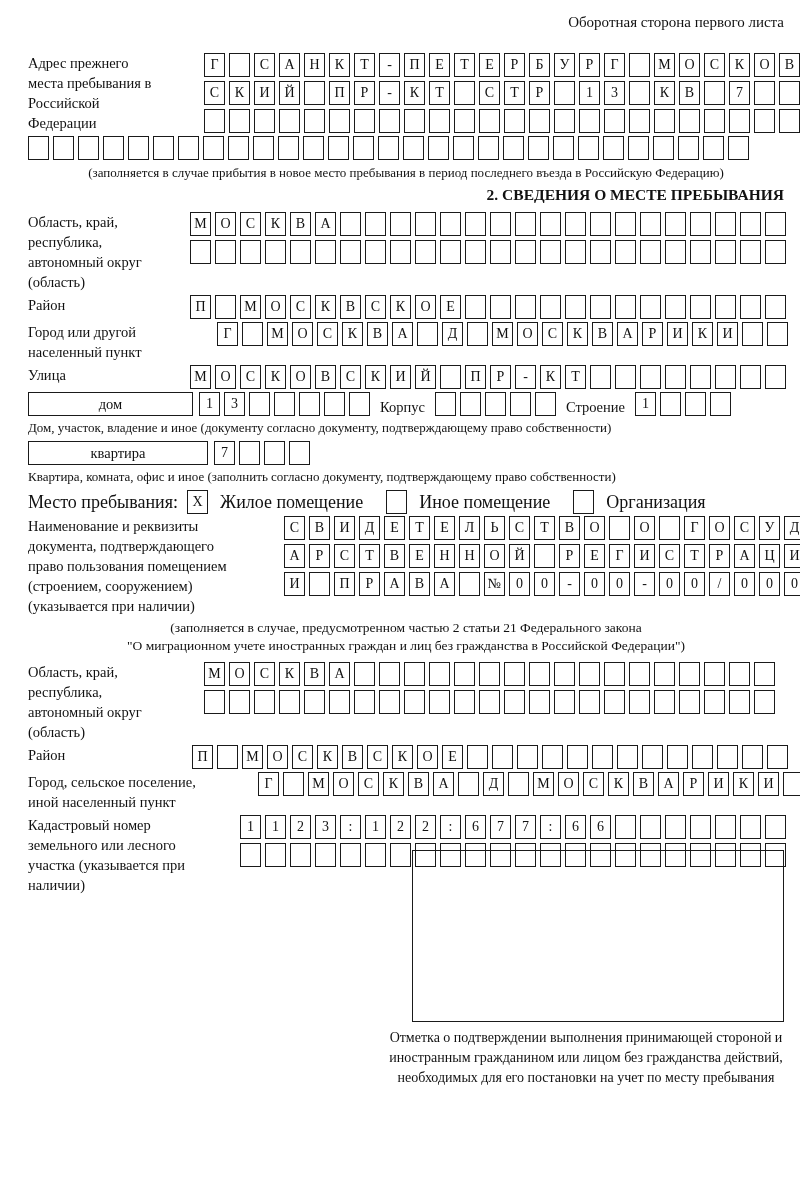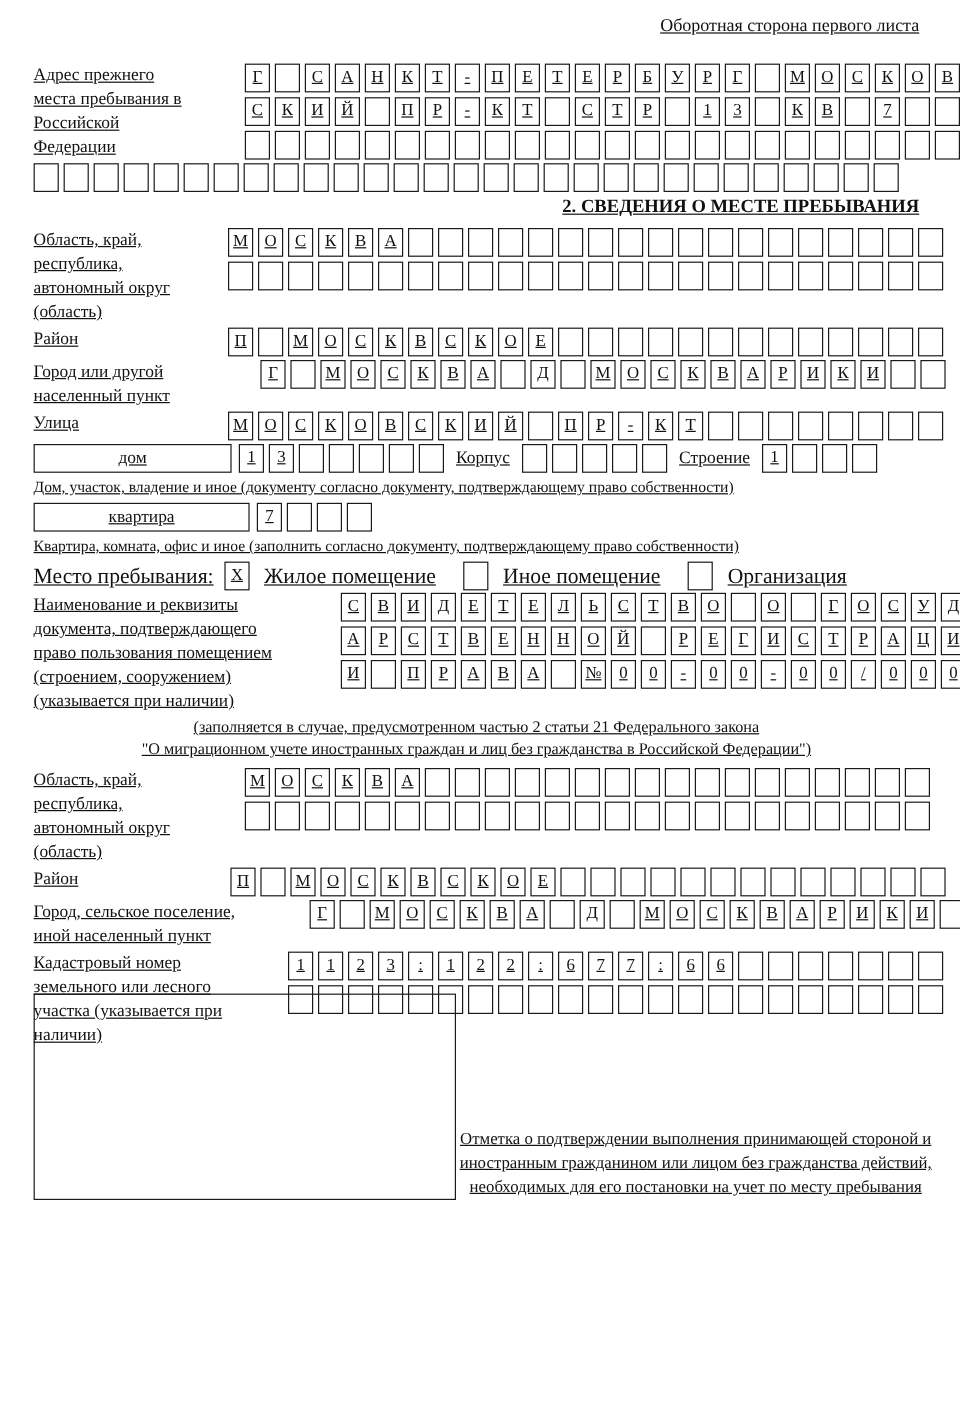--- a/index.html
+++ b/index.html
@@ -1,55 +1,55 @@
 <!DOCTYPE html>
 <html><head>
 <meta charset="utf-8">
 <style>
   html,body{margin:0;padding:0;background:#fff;}
   body{width:800px;height:1180px;overflow:hidden;
        font-family:"Liberation Serif","DejaVu Serif",serif;color:#111;}
-  .page{box-sizing:border-box;width:800px;height:1180px;padding:14px 34px 0 28px;text-decoration:underline;}
+  .page{box-sizing:border-box;width:800px;height:1180px;padding:14px 16px 0 28px;}
 
   .header-note{text-align:right;font-size:15px;margin-bottom:22px;}
 
   .field{display:flex;align-items:flex-start;margin-bottom:3px;gap:34px;}
   .flabel{flex:0 0 auto;font-size:14.5px;line-height:20px;padding-right:6px;box-sizing:border-box;}
   .w140{width:142px;} .w128{width:128px;} .w155{width:155px;} .w142{width:142px;}
   .w130{width:130px;} .w195{width:196px;} .w178{width:178px;} .w222{width:222px;}
 
   .rows{display:flex;flex-direction:column;gap:4px;}
   .cellrow{display:flex;gap:4px;}
   .cell{box-sizing:border-box;flex:0 0 auto;width:21px;height:24px;
         border:1.6px solid #1a1a1a;display:flex;align-items:center;justify-content:center;
         font-size:14px;line-height:14px;}
   .fullrow{margin:1px 0 4px 0;}
 
   .note{font-size:13px;line-height:17px;margin-bottom:5px;}
   .note.center{text-align:center;}
   .sec-title{text-align:right;font-weight:bold;font-size:15.5px;margin:2px 0 8px 0;}
 
-  .inlinerow{display:flex;align-items:center;gap:6px;margin-bottom:3px;}
+  .inlinerow{display:flex;align-items:flex-end;gap:6px;margin-bottom:3px;}
   .widebox{box-sizing:border-box;height:24px;border:1.6px solid #1a1a1a;
            display:flex;align-items:center;justify-content:center;font-size:14.5px;}
   .wb-dom{width:165px;} .wb-kv{width:180px;}
   .inline-label{font-size:14.5px;padding:0 4px;}
 
   .pt-row{display:flex;align-items:center;gap:9px;margin-bottom:2px;}
   .pt-label{font-size:18px;}
   .checkbox{box-sizing:border-box;width:21px;height:24px;border:1.6px solid #1a1a1a;
             display:flex;align-items:center;justify-content:center;font-size:14px;}
   .pt-note{font-size:13px;margin:0 0 8px 158px;}
   .opt{display:flex;align-items:center;gap:12px;margin-right:14px;}
 
   .fact-title{text-align:center;font-weight:bold;font-size:15.5px;margin:8px 0 5px 0;}
   .fact-note{text-align:center;font-size:13.5px;line-height:18px;}
   .fact-note.last{margin-bottom:7px;}
 
-  .stamp-wrap{margin-top:-48px;display:flex;flex-direction:row;align-items:flex-end;}
+  .stamp-wrap{margin-top:-48px;display:flex;flex-direction:column;align-items:flex-end;}
   .stamp-box{box-sizing:border-box;width:372px;height:172px;border:1.6px solid #1a1a1a;}
   .stamp-caption{width:424px;margin-top:6px;margin-right:-14px;
                  text-align:center;font-size:14px;line-height:20px;}
 </style>
 </head>
 <body>
 
 <div class="page">
 
   <div class="header-note">Оборотная сторона первого листа</div>
@@ -161,20 +161,21 @@
       <span class="cell"></span>
       <span class="cell"></span>
       <span class="cell"></span>
       <span class="cell"></span>
       <span class="cell"></span>
       <span class="cell"></span>
       <span class="cell"></span>
       <span class="cell"></span>
       <span class="cell"></span>
     </div>
+  <div class="note center">(заполняется в случае прибытия в новое место пребывания в период последнего въезда в Российскую Федерацию)</div>
 
   <div class="sec-title">2. СВЕДЕНИЯ О МЕСТЕ ПРЕБЫВАНИЯ</div>
 
   <div class="field">
     <div class="flabel w128">Область, край, республика, автономный округ (область)</div>
     <div class="rows">
       <div class="cellrow">
           <span class="cell">М</span>
           <span class="cell">О</span>
           <span class="cell">С</span>

